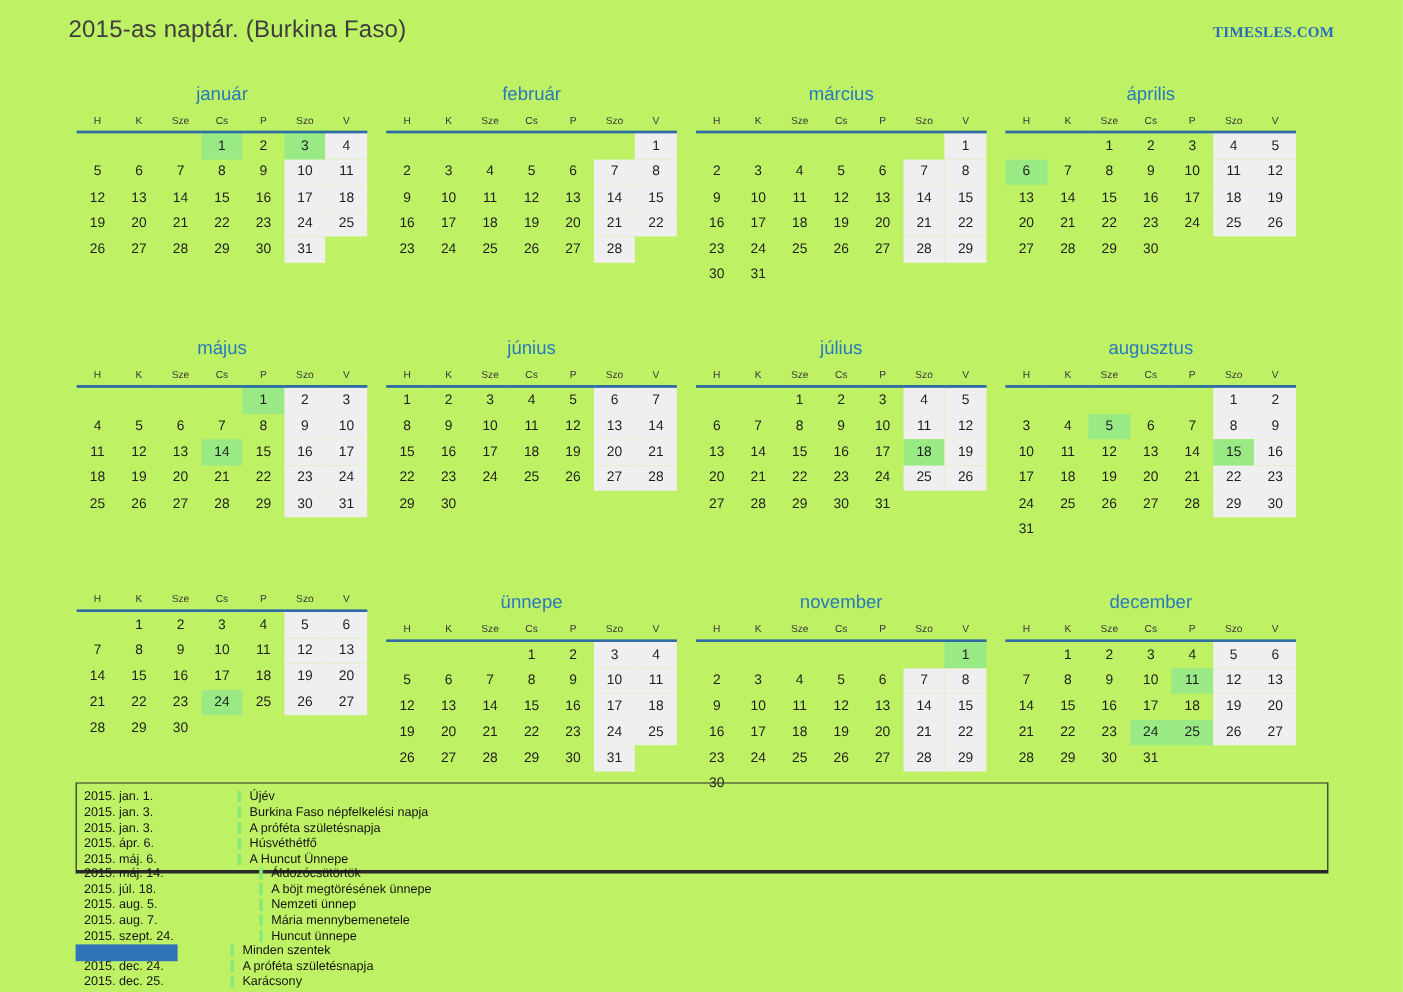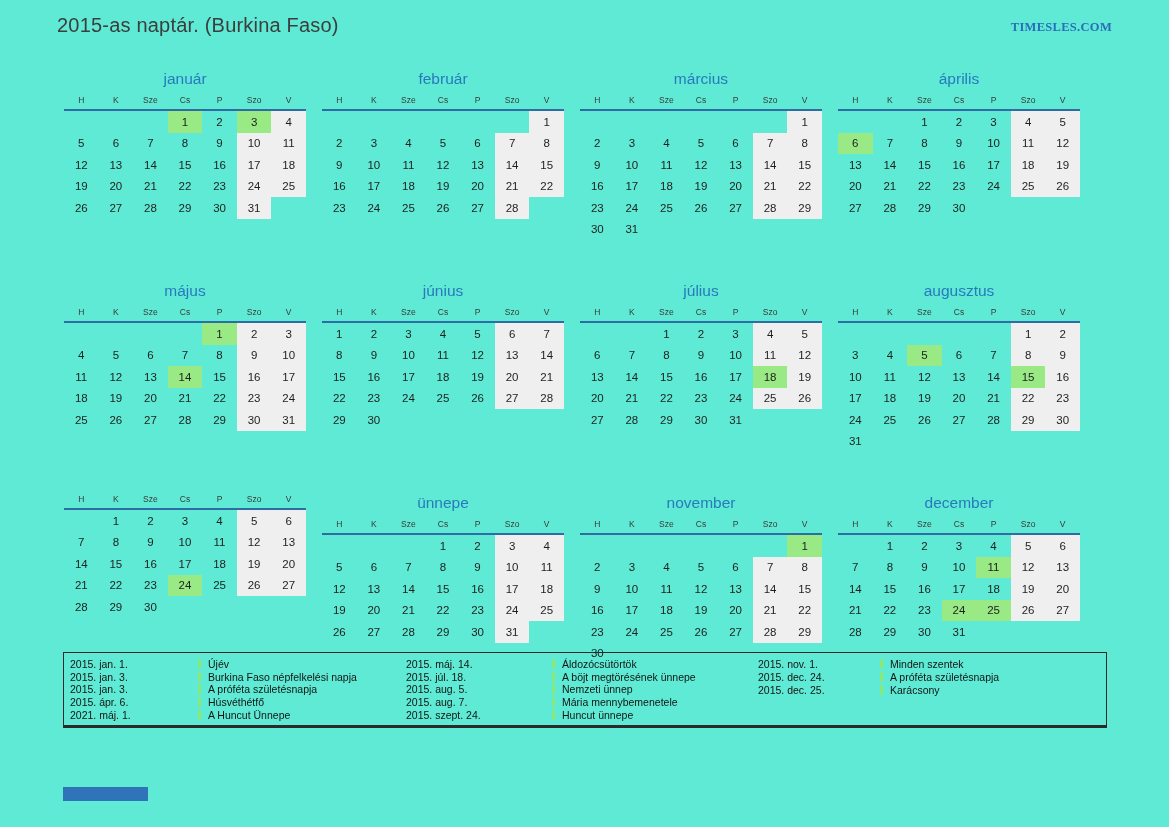--- a/index.html
+++ b/index.html
@@ -1,35 +1,35 @@
 <!DOCTYPE html>
 <html><head>
 <meta charset="utf-8">
 <style>
   html,body{margin:0;padding:0;background:#fff;}
   body{width:1169px;height:827px;position:relative;font-family:"Liberation Sans","DejaVu Sans",sans-serif;overflow:hidden;}
 
-  .page{position:absolute;inset:0;background:#5eead4;}
+  .page{position:absolute;inset:0;background:#bef264;}
 
   .page-header{position:absolute;left:57px;top:14px;right:57px;display:flex;justify-content:space-between;align-items:flex-start;}
   .page-title{font-size:20px;font-weight:400;color:#3d3d3d;margin:0;letter-spacing:.2px;}
   .site-logo{font-size:12.5px;font-weight:700;color:#2a6db8;text-decoration:none;margin-top:6px;letter-spacing:.3px;font-family:Liberation Serif, serif;}
 
   .months-grid{position:absolute;left:64px;top:70px;display:grid;grid-template-columns:repeat(4,242px);column-gap:21px;grid-auto-rows:196px;gap:16px;}
 
   .month-block{width:242px;}
   .month-title{text-align:center;color:#2979bd;font-size:15.5px;font-weight:400;margin:0 0 7px 0;line-height:18px;}
   .month-table{width:242px;border-collapse:collapse;table-layout:fixed;}
   .month-table thead th{font-size:8.5px;font-weight:400;color:#3a3a3a;text-align:center;padding:0 0 4px 0;}
   .month-table thead tr{border-bottom:2px solid #2e6da4;}
   .month-table td{height:21.5px;text-align:center;font-size:11.5px;color:#1e1e1e;padding:0;}
   td.weekend{background:#efefef;}
   td.holiday{background:#99ea85;}
 
-  .legend{position:absolute;left:63px;top:652px;width:1044px;height:76px;border:1px solid #2a2a2a;border-bottom:3px solid #2a2a2a;box-sizing:border-box;padding:5px 6px 4px 6px;display:flex;}
+  .legend{position:absolute;left:63px;top:652px;width:1044px;height:76px;border:1px solid #2a2a2a;border-bottom:3px solid #2a2a2a;box-sizing:border-box;padding:5px 6px 4px 6px;display:flex;flex-direction:column;}
   .legend-col{display:flex;flex-direction:column;}
   .legend-col.c1{width:336px;}
   .legend-col.c2{width:352px;}
   .legend-col.c3{flex:1;}
   .legend-row{display:flex;align-items:center;height:12.8px;font-size:10.5px;color:#141414;}
   .legend-date{flex:0 0 auto;}
   .c1 .legend-date{width:128px;}
   .c2 .legend-date{width:146px;}
   .c3 .legend-date{width:122px;}
   .legend-marker{display:inline-block;width:3px;height:10px;background:#88e878;margin-right:7px;flex:0 0 auto;}
@@ -848,21 +848,21 @@
           <span class="legend-date">2015. jan. 3.</span>
           <span class="legend-marker"></span>
           <span class="legend-label">A próféta születésnapja</span>
         </div>
         <div class="legend-row">
           <span class="legend-date">2015. ápr. 6.</span>
           <span class="legend-marker"></span>
           <span class="legend-label">Húsvéthétfő</span>
         </div>
         <div class="legend-row">
-          <span class="legend-date">2021. máj. 1.</span>
+          <span class="legend-date">2015. máj. 6.</span>
           <span class="legend-marker"></span>
           <span class="legend-label">A Huncut Ünnepe</span>
         </div>
       </div>
       <div class="legend-col c2">
         <div class="legend-row">
           <span class="legend-date">2015. máj. 14.</span>
           <span class="legend-marker"></span>
           <span class="legend-label">Áldozócsütörtök</span>
         </div>

